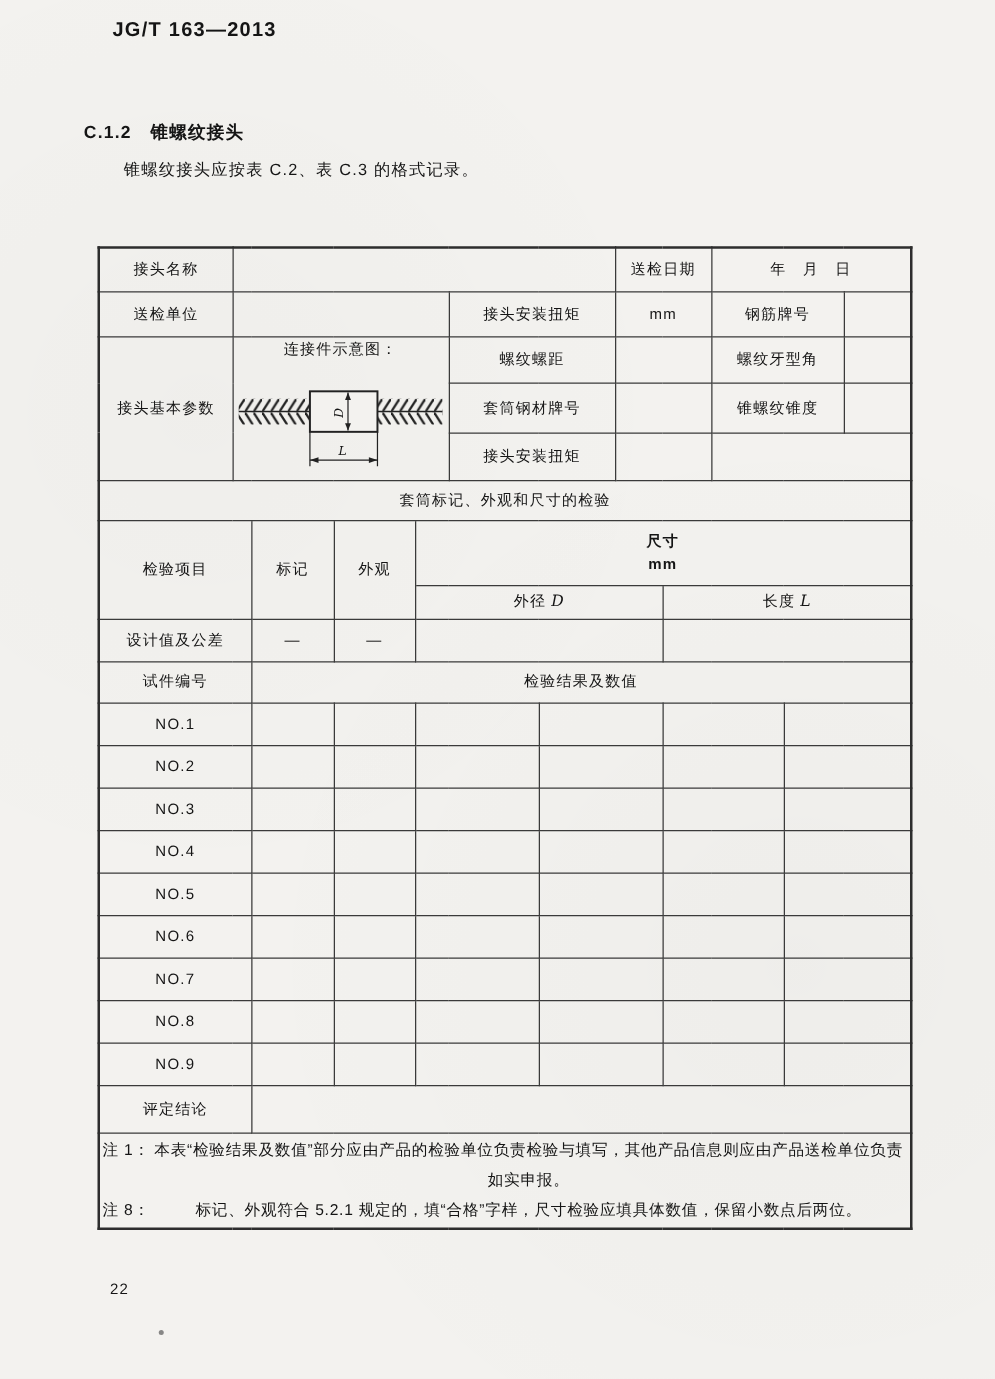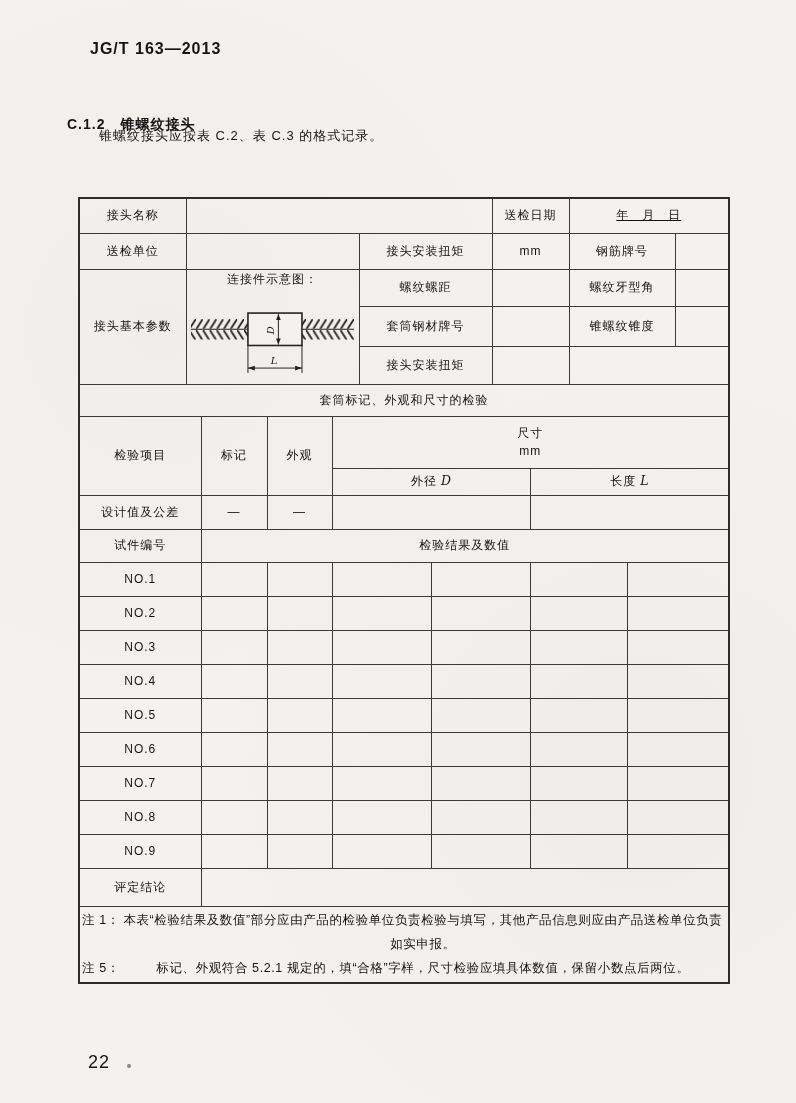--- a/index.html
+++ b/index.html
@@ -13,26 +13,26 @@
     position: relative;
     width: 796px;
     height: 1103px;
     background:
       radial-gradient(circle at 20% 30%, rgba(0,0,0,0.015), transparent 40%),
       radial-gradient(circle at 80% 70%, rgba(0,0,0,0.02), transparent 45%),
       #f3f2ef;
     overflow: hidden;
   }
   .std-code {
-    position: absolute; left: 90px; top: 40px;
+    position: absolute; left: 90px; top: 16px;
     font-size: 16px; font-weight: bold; letter-spacing: 1px;
   }
   .section-heading {
     position: absolute; left: 67px; top: 97px;
-    font-size: 14px; font-weight: bold; letter-spacing: 1px; margin-top: 19px;
+    font-size: 14px; font-weight: bold; letter-spacing: 1px;
   }
   .paragraph {
     position: absolute; left: 99px; top: 127px;
     font-size: 13px; letter-spacing: 1px; text-align: right;
   }
   .table-title {
     position: absolute; left: 0; top: 164px; width: 100%;
     text-align: center; font-size: 13.5px; font-weight: bold; letter-spacing: 0.5px;
   }
   table.form {
@@ -42,32 +42,32 @@
     font-size: 12px;
   }
   table.form td {
     border: 1px solid #3a3a3a;
     text-align: center; vertical-align: middle;
     letter-spacing: 1px;
     padding: 1px 2px;
     overflow: hidden;
   }
   table.form { border: 2px solid #2d2d2d; }
-  td.date-cell { text-align: right; padding-right: 18px; letter-spacing: 2px; text-decoration: underline; }
+  td.date-cell { text-align: right; padding-right: 18px; letter-spacing: 2px; }
   td.params-label { width: 107px; line-height: 1.6; padding: 0 14px; margin-top: 24px; }
   td.diagram-cell { vertical-align: top; padding-top: 4px; }
   .diagram-caption { font-size: 12px; letter-spacing: 1px; margin-bottom: 20px; }
   td.section-banner { letter-spacing: 1.5px; }
-  .dim-stack div { line-height: 1.5; }
+  .dim-stack div { line-height: 1.5; font-weight: bold; }
   .sym { font-family: "DejaVu Serif", serif; font-style: italic; letter-spacing: 0; margin-left: 4px; font-size: 12.5px; }
   td.notes-cell { text-align: left; vertical-align: middle; padding: 10px 10px 10px 12px; }
   .note-row { display: flex; font-size: 12.5px; line-height: 1.95; letter-spacing: 0.6px; }
   .note-prefix { white-space: nowrap; flex: 0 0 auto; }
   .note-text { flex: 1 1 auto; }
-  .page-num { position: absolute; left: 88px; top: 1052px; font-size: 18px; letter-spacing: 1px; }
+  .page-num { position: absolute; left: 88px; top: 1024px; font-size: 12px; letter-spacing: 1px; }
   .scan-speck {
     position: absolute; left: 127px; top: 1064px;
     width: 4px; height: 4px; border-radius: 50%; background: #6b6b6b; opacity: .8;
   }
   svg text { font-family: "DejaVu Serif", serif; font-style: italic; }
 </style>
 </head>
 <body>
 
 <div class="page">
@@ -287,21 +287,21 @@
       <td colspan="10"></td>
     </tr>
 
     <tr style="height:58px">
       <td colspan="12" class="notes-cell">
         <div class="note-row">
           <span class="note-prefix">注 1：</span>
           <span class="note-text">本表“检验结果及数值”部分应由产品的检验单位负责检验与填写，其他产品信息则应由产品送检单位负责如实申报。</span>
         </div>
         <div class="note-row">
-          <span class="note-prefix">注 5：</span>
+          <span class="note-prefix">注 8：</span>
           <span class="note-text">标记、外观符合 5.2.1 规定的，填“合格”字样，尺寸检验应填具体数值，保留小数点后两位。</span>
         </div>
       </td>
     </tr>
   </tbody>
     </table>
 
   <div class="page-num">22</div>
   <div class="scan-speck"></div>
 </div>

